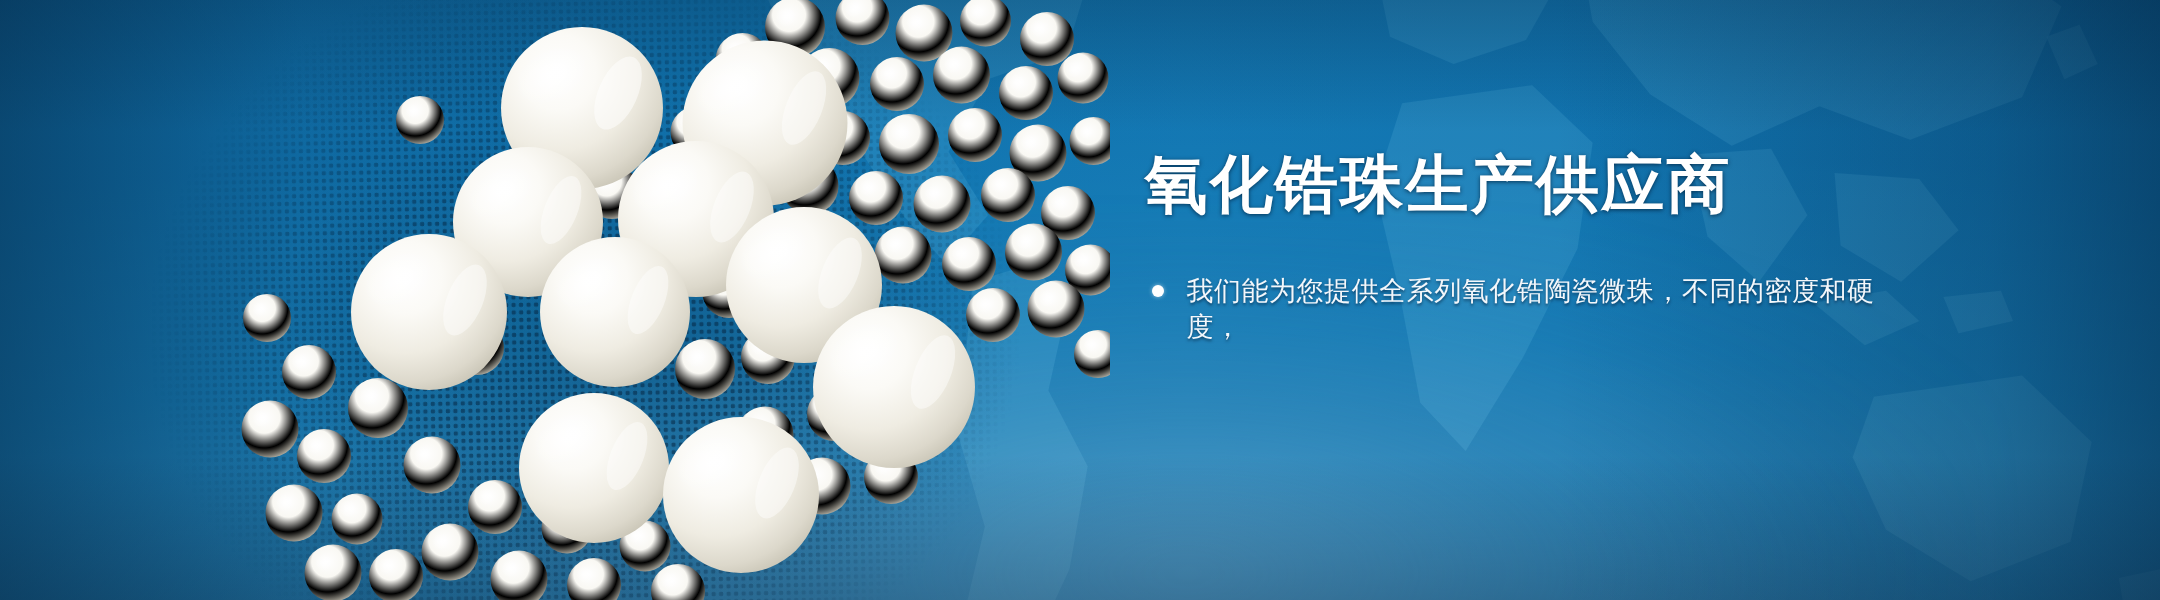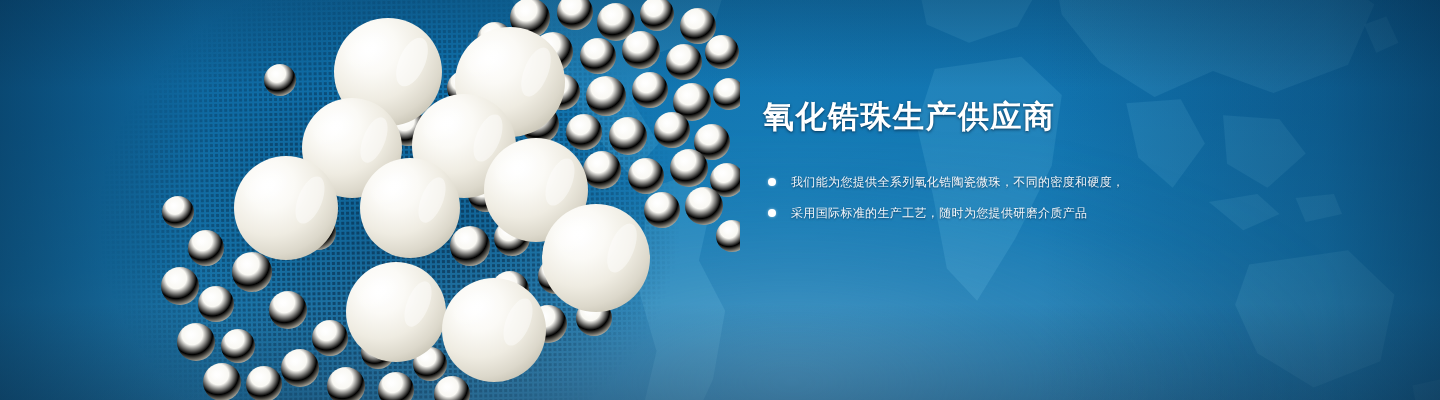--- a/index.html
+++ b/index.html
@@ -57,34 +57,34 @@
   
   .beads{position:absolute;left:0;top:0;width:740px;height:400px;}
   .beads svg{width:100%;height:100%;display:block;}
 
   
   .copy{
     position:absolute;left:763px;top:100px;width:520px;
   }
   .headline{
     margin:0;
-    font-size:31px;
+    font-size:42px;
     font-weight:700;
     color:#ffffff;
     letter-spacing:1.5px;
     line-height:1.1;
     text-shadow:0 1px 3px rgba(0,28,54,.75);
     white-space:nowrap;
   }
   .bullets{list-style:none;margin:36px 0 0 0;padding:0;}
   .bullet{
     position:relative;
     padding-left:28px;
     margin-bottom:7px;
-    font-size:12px;
+    font-size:18px;
     line-height:24px;
     color:#f3f7fb;
     letter-spacing:.35px;
     text-shadow:0 1px 2px rgba(0,25,50,.6);
   }
   .bullet:last-child{margin-bottom:0;}
   .dot{
     position:absolute;left:5px;top:8px;
     width:8px;height:8px;border-radius:50%;
     background:#ffffff;
@@ -342,20 +342,16 @@
   </div>
 
   <div class="copy">
     <h1 class="headline">氧化锆珠生产供应商</h1>
 
     <ul class="bullets">
       <li class="bullet">
         <span class="dot"></span>
         <span class="bullet-line">我们能为您提供全系列氧化锆陶瓷微珠，不同的密度和硬度，</span>
       </li>
-      <li class="bullet">
-        <span class="dot"></span>
-        <span class="bullet-line">采用国际标准的生产工艺，随时为您提供研磨介质产品</span>
-      </li>
     </ul>
   </div>
 
 </div>
 
 </body></html>

